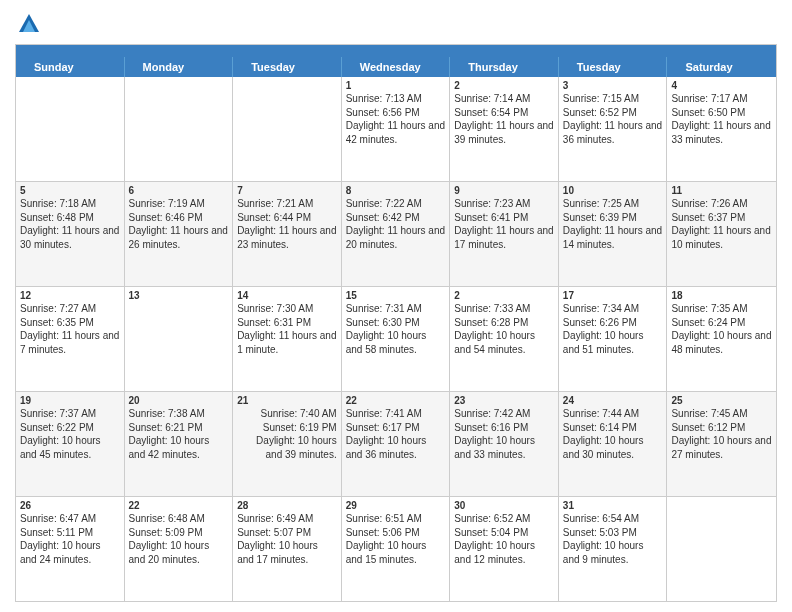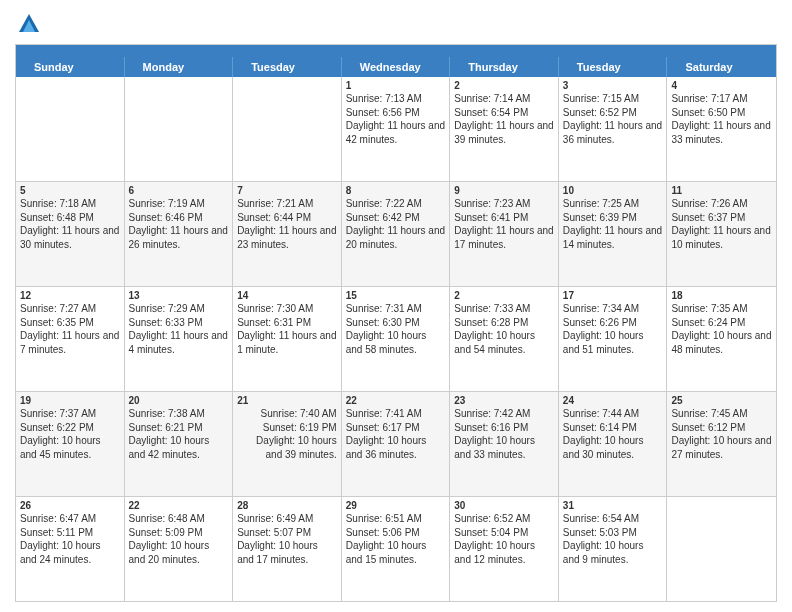--- a/index.html
+++ b/index.html
@@ -226,23 +226,20 @@
         </div>
         <div class="cal-row">
           <div class="cal-cell">
             <div class="day-num">12</div>
             <div class="cell-text" style="white-space: pre-line;">Sunrise: 7:27 AM
 Sunset: 6:35 PM
 Daylight: 11 hours and 7 minutes.</div>
           </div>
           <div class="cal-cell">
             <div class="day-num">13</div>
-            <div class="cell-text" style="white-space: pre-line;">Sunrise: 7:29 AM
-Sunset: 6:33 PM
-Daylight: 11 hours and 4 minutes.</div>
           </div>
           <div class="cal-cell">
             <div class="day-num">14</div>
             <div class="cell-text" style="white-space: pre-line;">Sunrise: 7:30 AM
 Sunset: 6:31 PM
 Daylight: 11 hours and 1 minute.</div>
           </div>
           <div class="cal-cell">
             <div class="day-num">15</div>
             <div class="cell-text" style="white-space: pre-line;">Sunrise: 7:31 AM

